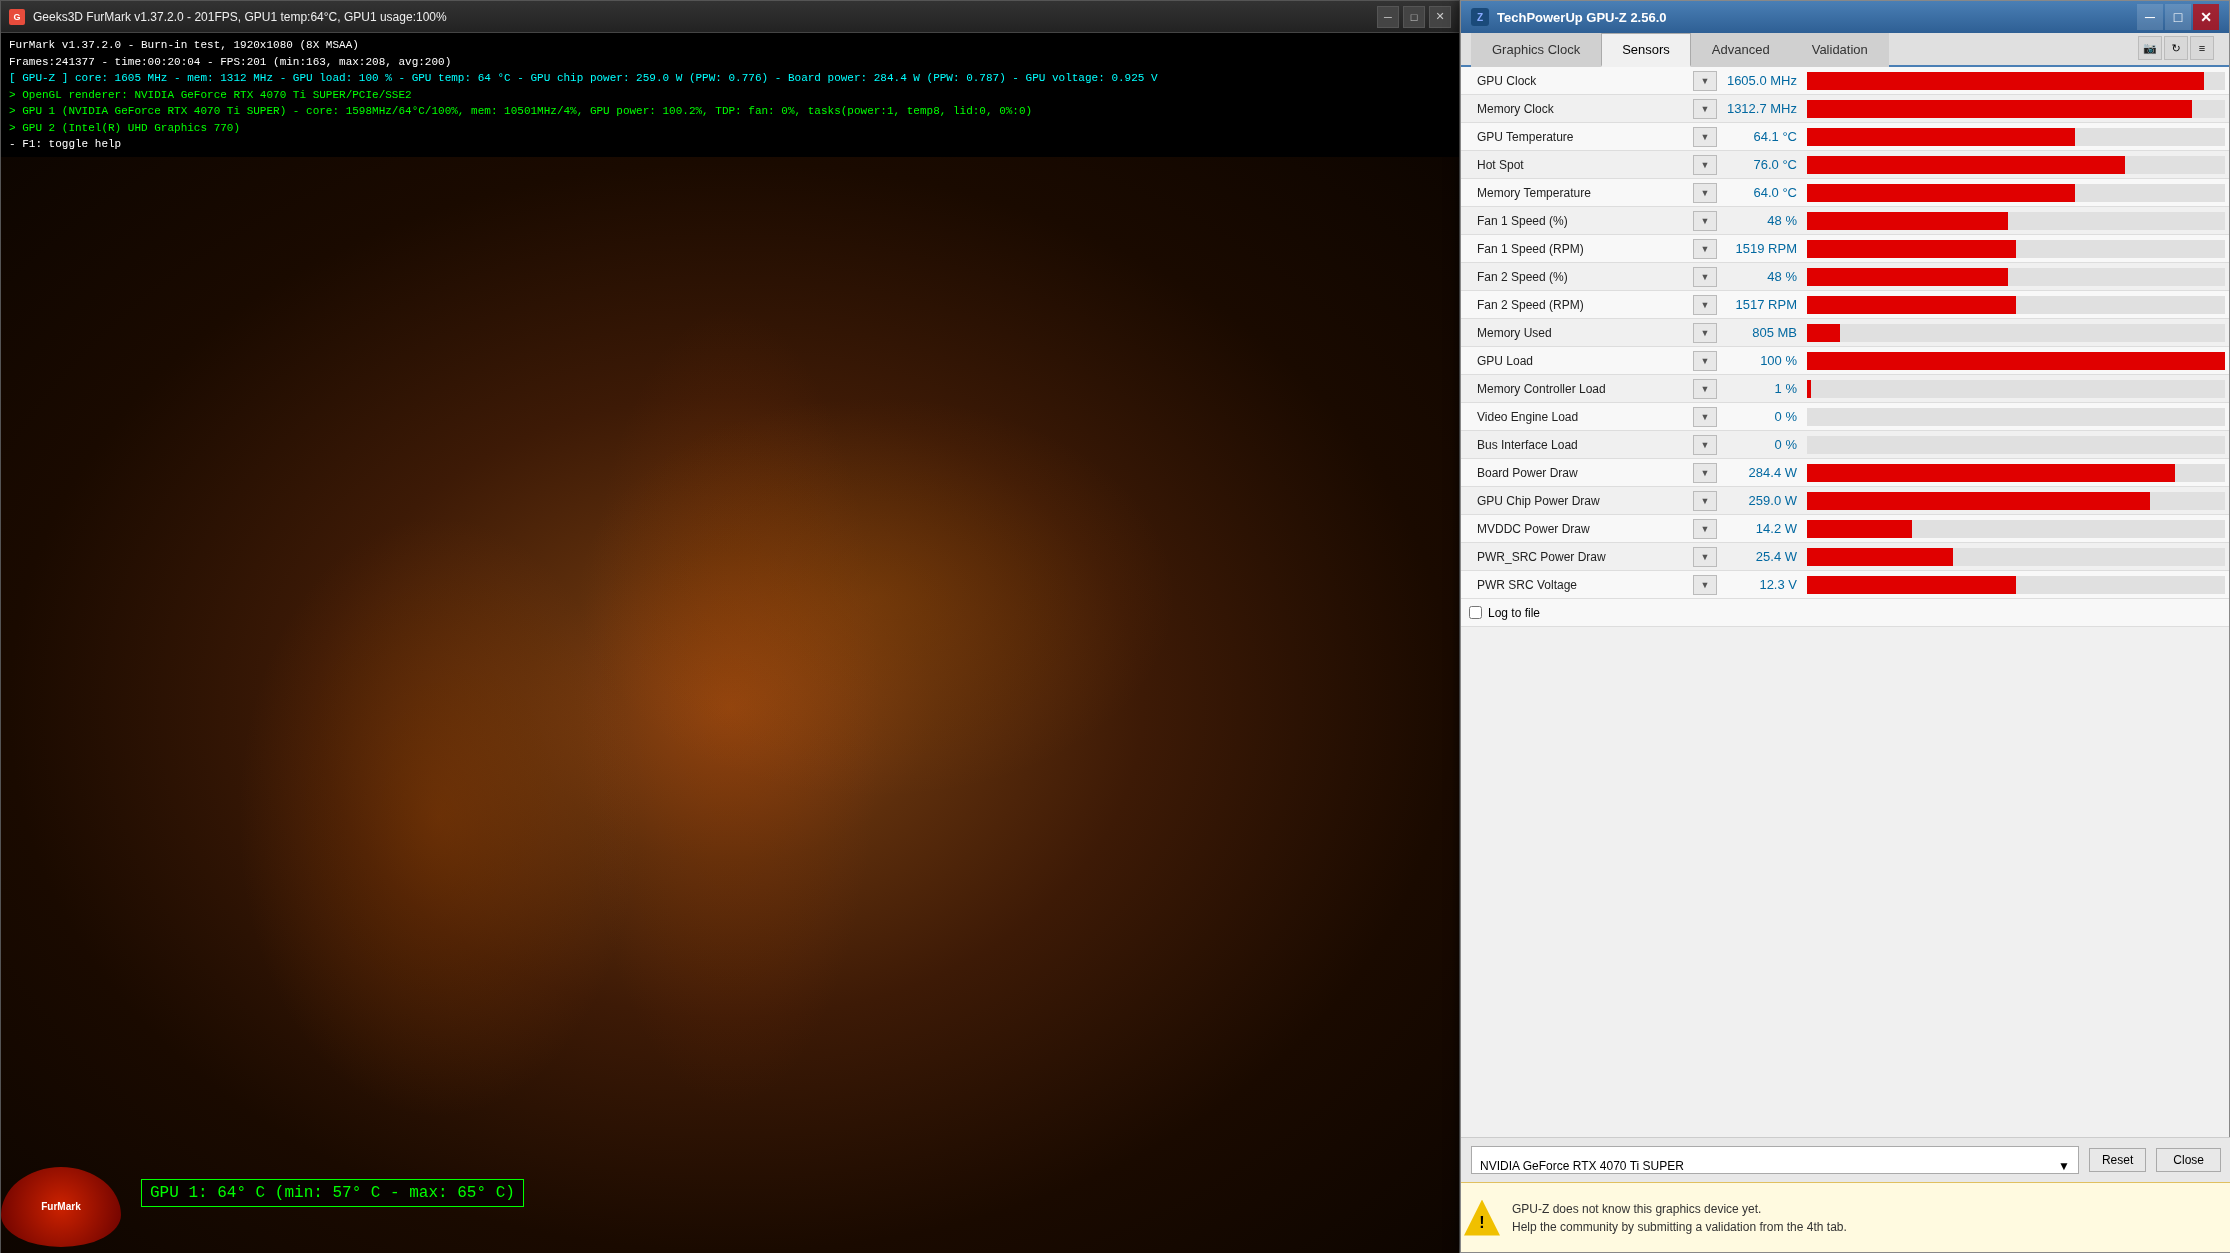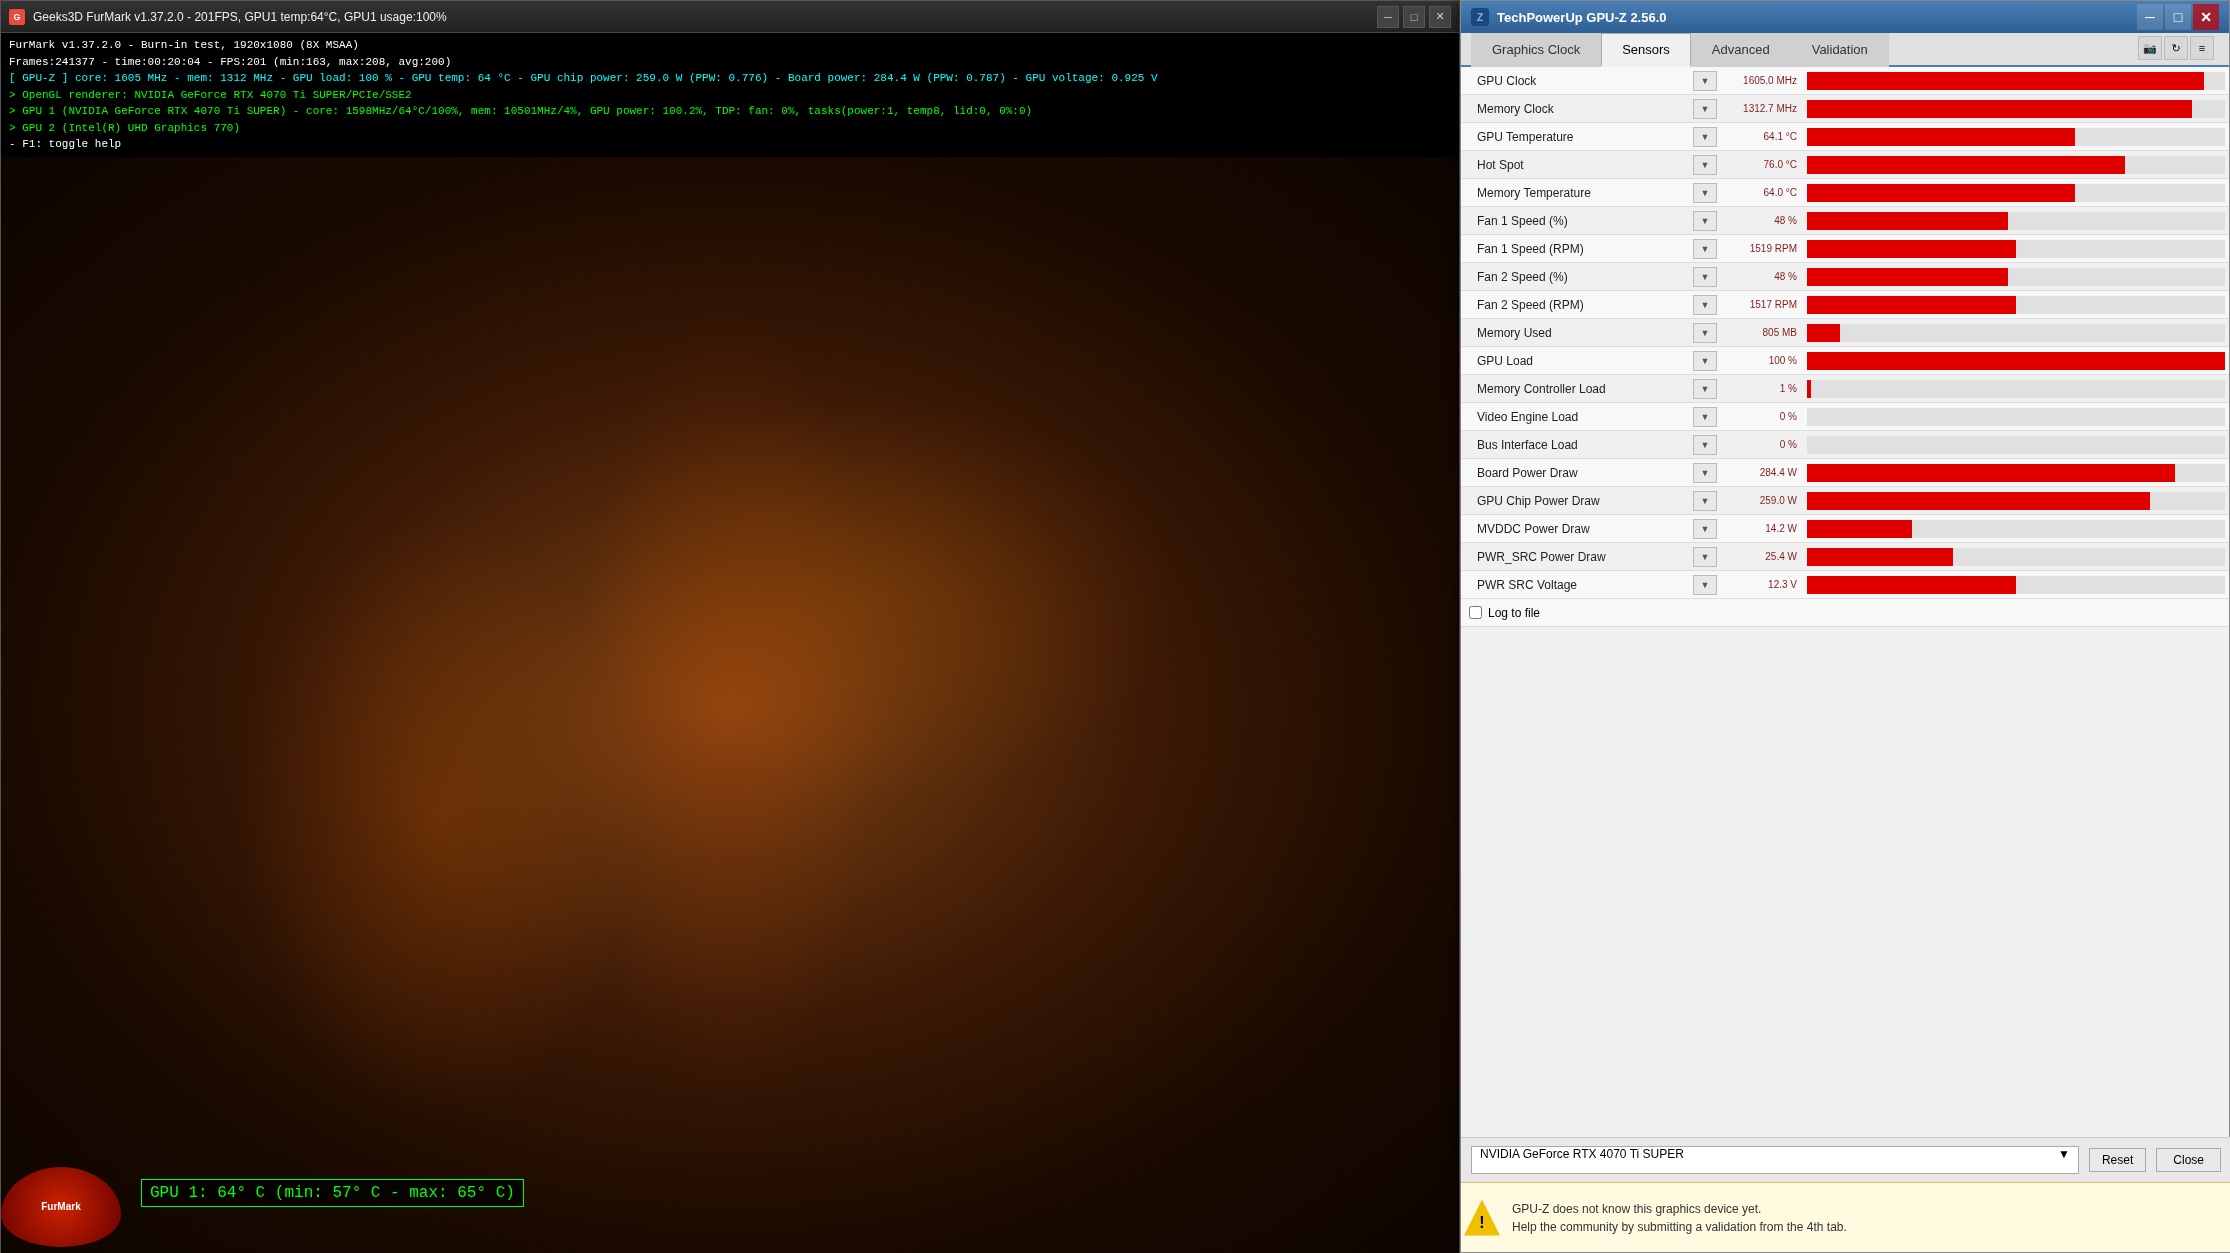--- a/index.html
+++ b/index.html
@@ -242,22 +242,22 @@
       justify-content: center;
       cursor: pointer;
       font-size: 9px;
       color: #555;
     }
 
     .sensor-value {
       width: 90px;
       text-align: right;
       padding-right: 10px;
-      font-size: 10px;
-      color: #7f1d1d;
+      font-size: 13px;
+      color: #0369a1;
       flex-shrink: 0;
     }
 
     .sensor-bar-container {
       flex: 1;
       height: 18px;
       background: #e0e0e0;
       position: relative;
       margin-right: 4px;
     }
@@ -287,21 +287,21 @@
     }
 
     .device-dropdown {
       flex: 1;
       height: 28px;
       background: #fff;
       border: 1px solid #aaa;
       padding: 0 8px;
       font-size: 12px;
       display: flex;
-      align-items: flex-start;
+      align-items: flex-end;
       justify-content: space-between;
     }
 
     .reset-btn {
       padding: 4px 12px;
       background: #e8e8e8;
       border: 1px solid #aaa;
       font-size: 12px;
       cursor: pointer;
     }

